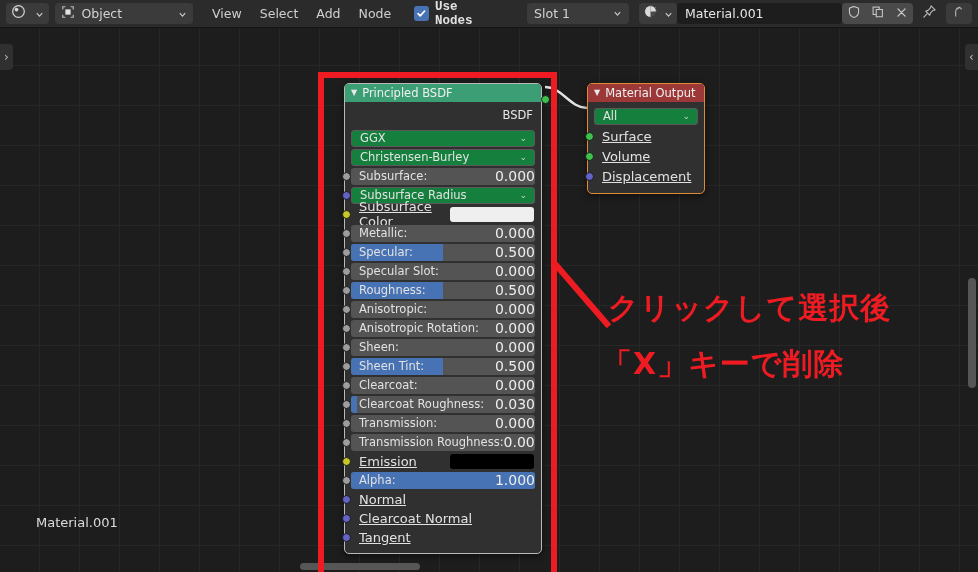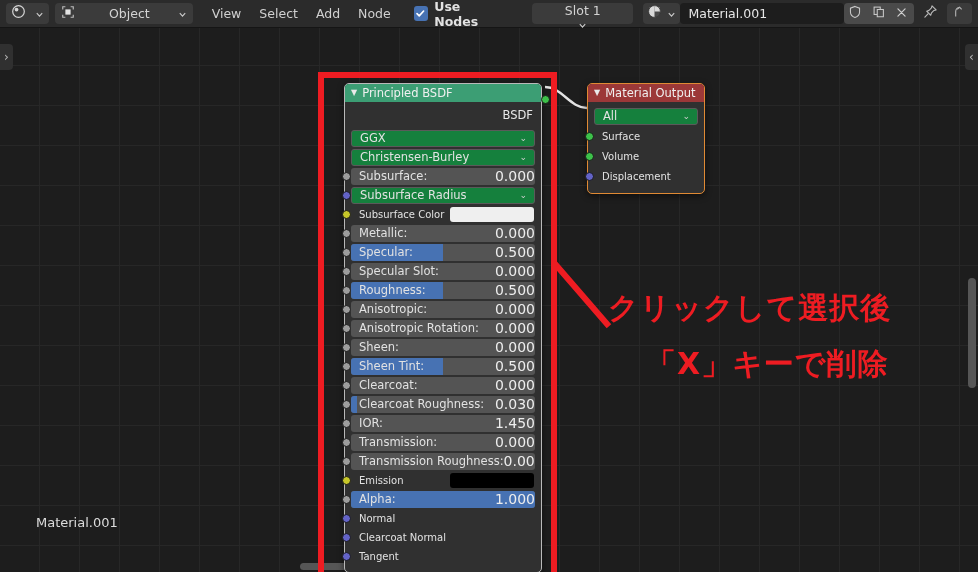--- a/index.html
+++ b/index.html
@@ -32,21 +32,20 @@
   }
   .editor-type {
     width: 44px; padding: 0 5px;
     justify-content: space-between;
     margin-right: 6px;
   }
   .mode-sel {
     width: 140px; padding: 0 6px;
     justify-content: flex-start;
     margin-right: 10px;
-    gap: 28px;
   }
   .mode-sel .ms-label {
     flex: 1;
     color: #d3d3d3; font-size: 12.5px;
     margin-left: 6px;
   }
   .menu-item {
     color: #d0d0d0; font-size: 12.5px;
     padding: 0 9px;
     cursor: default;
@@ -57,28 +56,27 @@
     margin-left: 14px;
   }
   .chk {
     width: 15px; height: 15px;
     background: #4772b3;
     border-radius: 3px;
     display: flex; align-items: center; justify-content: center;
     margin-right: 6px;
   }
   .chk svg { display: block; }
-  .usenodes-label { color: #e2e2e2; font-size: 12.5px; font-weight: bold; }
+  .usenodes-label { color: #e2e2e2; font-size: 12.5px; font-weight: bold; font-family: Liberation Mono, monospace; }
 
   .slot-sel {
     width: 104px;
     margin-left: 26px;
     padding: 0 7px;
     justify-content: space-between;
-    flex-direction: column;
   }
   .slot-sel span { color: #d3d3d3; font-size: 12.5px; }
 
   .mat-icon-btn {
     width: 38px; margin-left: 10px;
     padding: 0 4px;
     justify-content: space-between;
   }
   .mat-name-field {
     width: 168px; height: 21px;
@@ -224,22 +222,23 @@
     position: relative;
     margin-left: auto; padding-right: 7px;
     color: #cfcfcf; font-size: 9px; z-index: 2;
   }
   
   .plainlabel {
     flex: 1; height: 17px;
     display: flex; align-items: center;
   }
   .plainlabel span {
-    color: #e2e2e2; font-size: 10px;
+    color: #e2e2e2; font-size: 13px;
     padding-left: 8px;
+    text-decoration: underline;
   }
   .swatch {
     width: 84px; height: 15px;
     border-radius: 3px;
     margin-left: auto; margin-right: 1px;
   }
   .socket {
     position: absolute;
     left: -9px;
     width: 9px; height: 9px;
@@ -279,21 +278,21 @@
   }
   .anno-text {
     position: absolute;
     color: #ee1c22;
     font-size: 30px;
     font-weight: bold;
     letter-spacing: 1px;
     white-space: nowrap;
   }
   #anno-line1 { left: 608px; top: 260px; }
-  #anno-line2 { left: 602px; top: 316px; margin-left: 44px; }
+  #anno-line2 { left: 602px; top: 316px; }
 </style>
 </head>
 <body>
 
 <div id="header">
 
   <div class="hdr-btn editor-type">
     <span>
       <svg width="15" height="15" viewBox="0 0 16 16">
         <circle cx="8" cy="8" r="6.2" fill="none" stroke="#d5d5d5" stroke-width="1.3"></circle>
@@ -555,28 +554,20 @@
 
       <div class="row">
         <span class="socket sk-value"></span>
         <div class="widget">
           <span class="fill" id="fill-13" style="width: 3%;"></span>
           <span class="w-label">Clearcoat Roughness:</span>
           <span class="w-val">0.030</span>
         </div>
       </div>
 
-      <div class="row">
-        <span class="socket sk-value"></span>
-        <div class="widget">
-          <span class="fill" id="fill-14" style="width: 0%;"></span>
-          <span class="w-label">IOR:</span>
-          <span class="w-val">1.450</span>
-        </div>
-      </div>
 
       <div class="row">
         <span class="socket sk-value"></span>
         <div class="widget">
           <span class="fill" id="fill-15" style="width: 0%;"></span>
           <span class="w-label">Transmission:</span>
           <span class="w-val">0.000</span>
         </div>
       </div>
 

